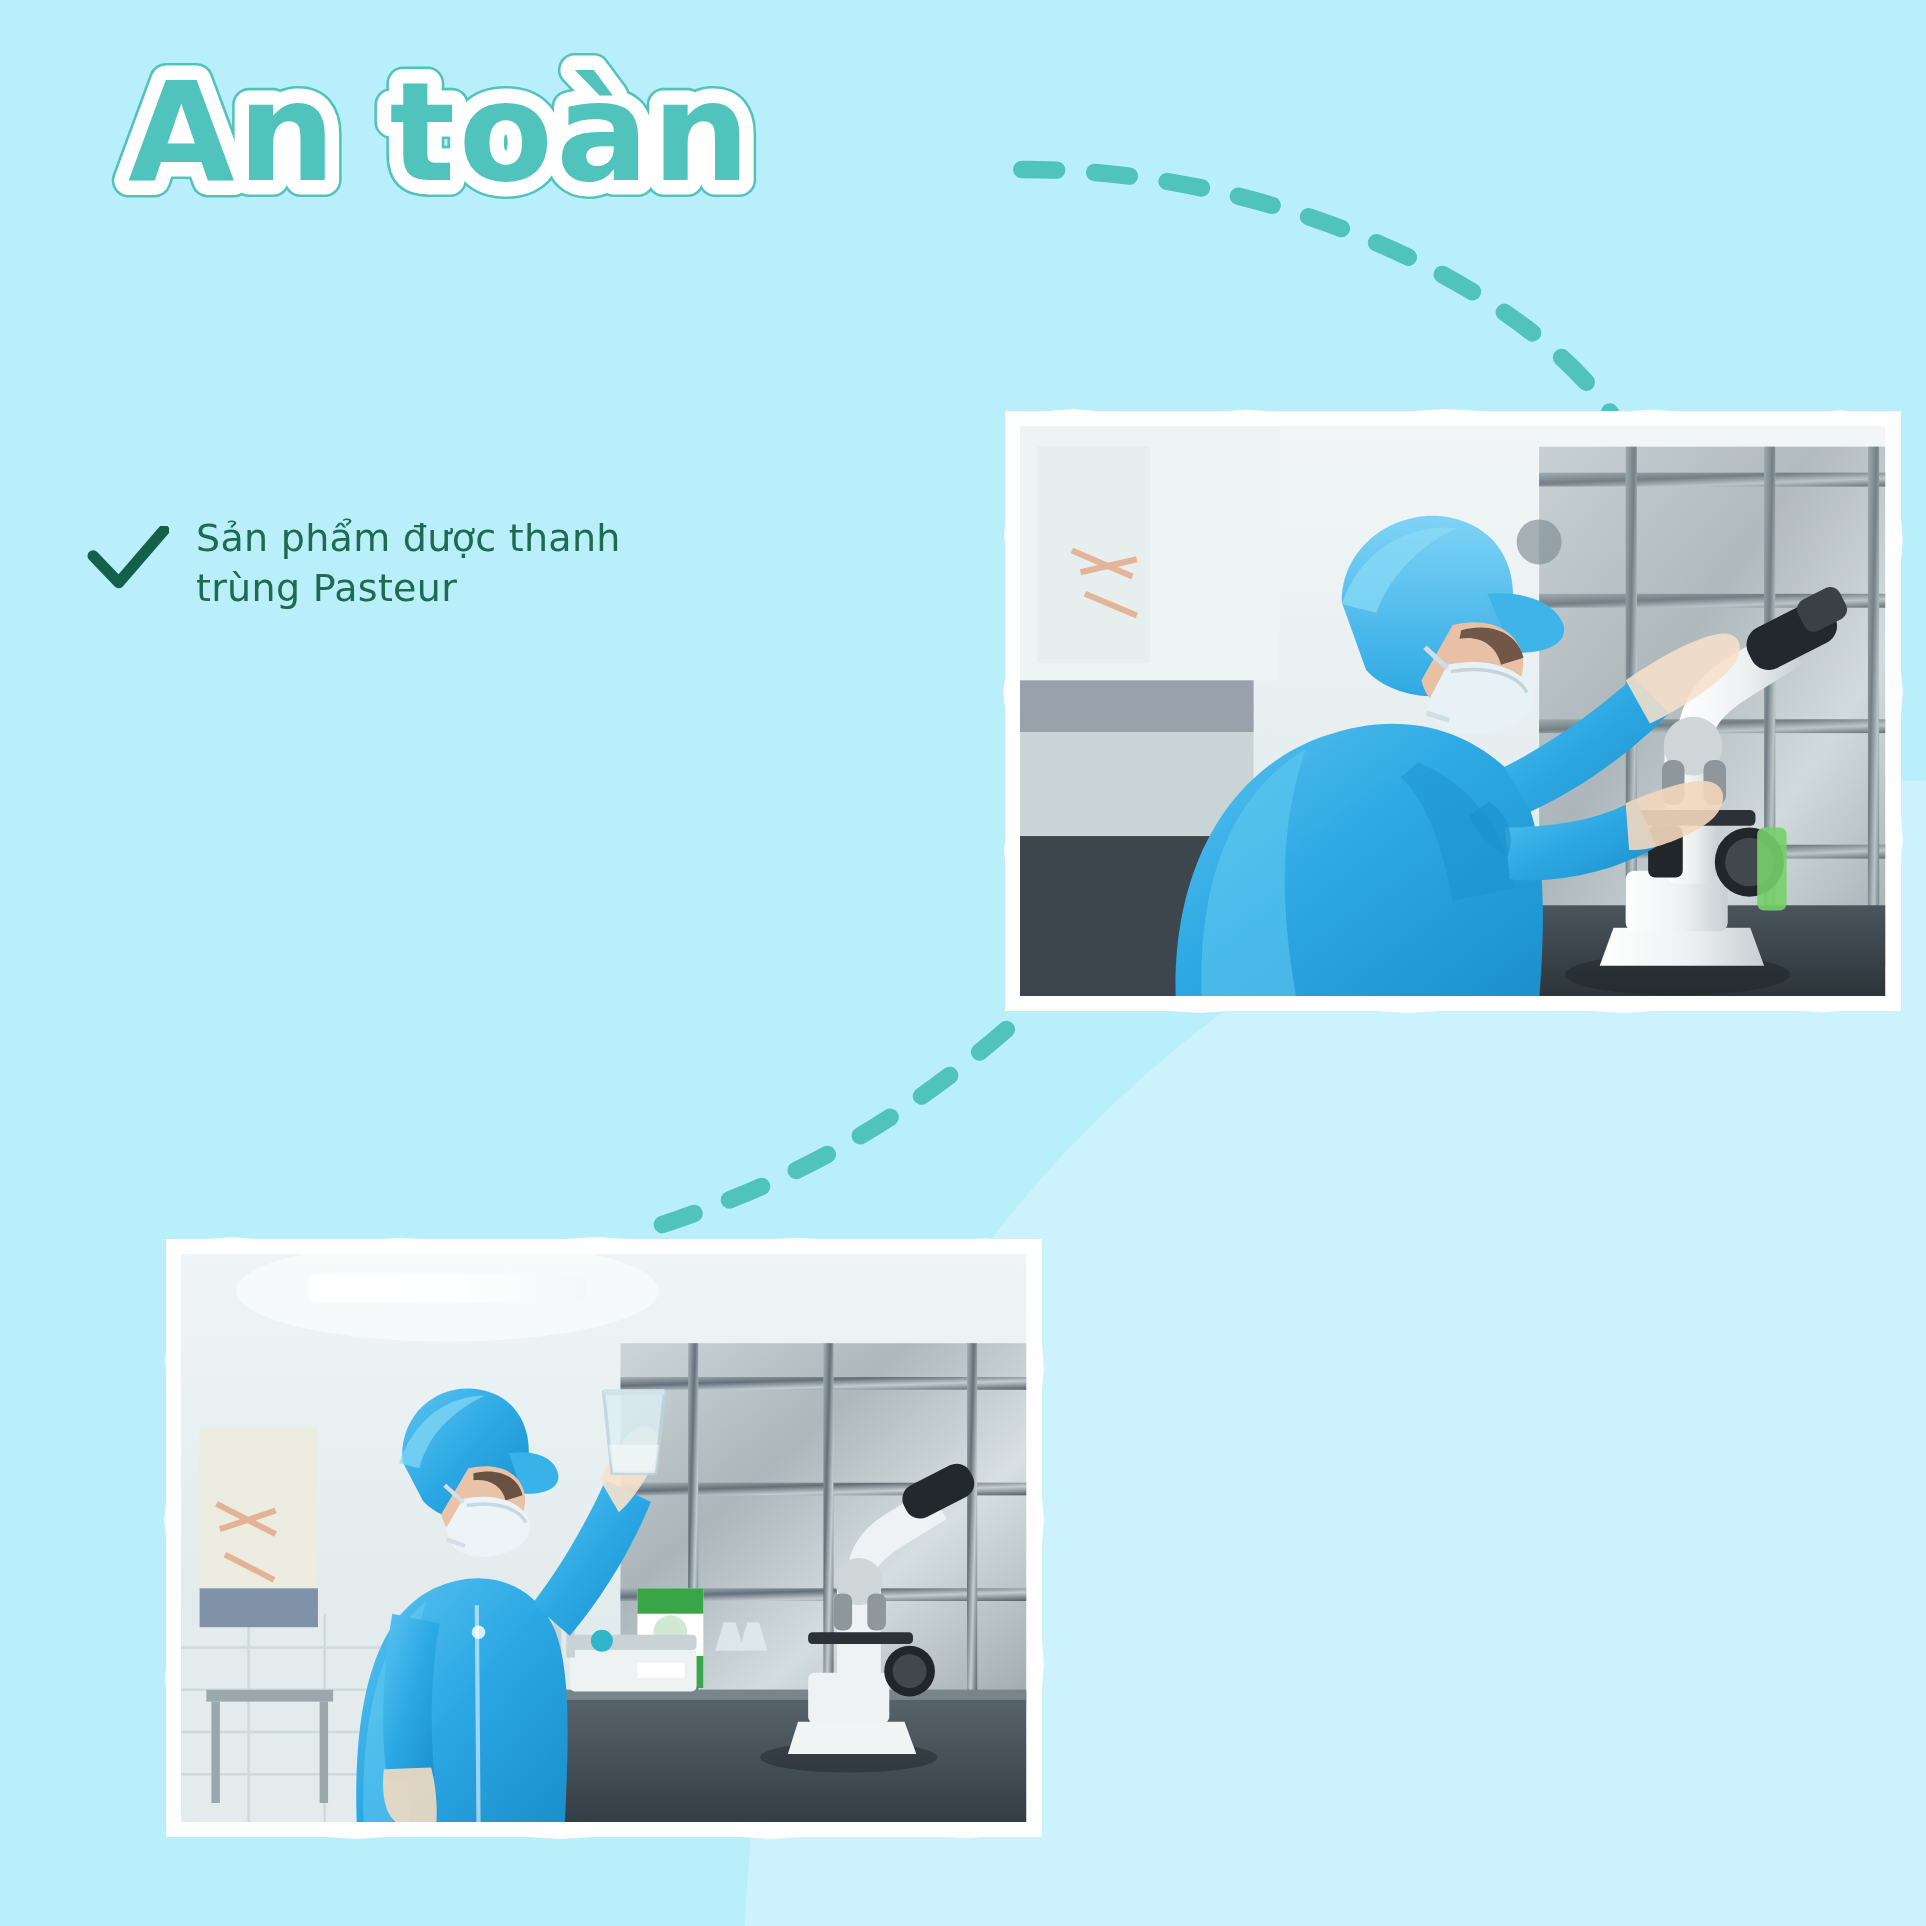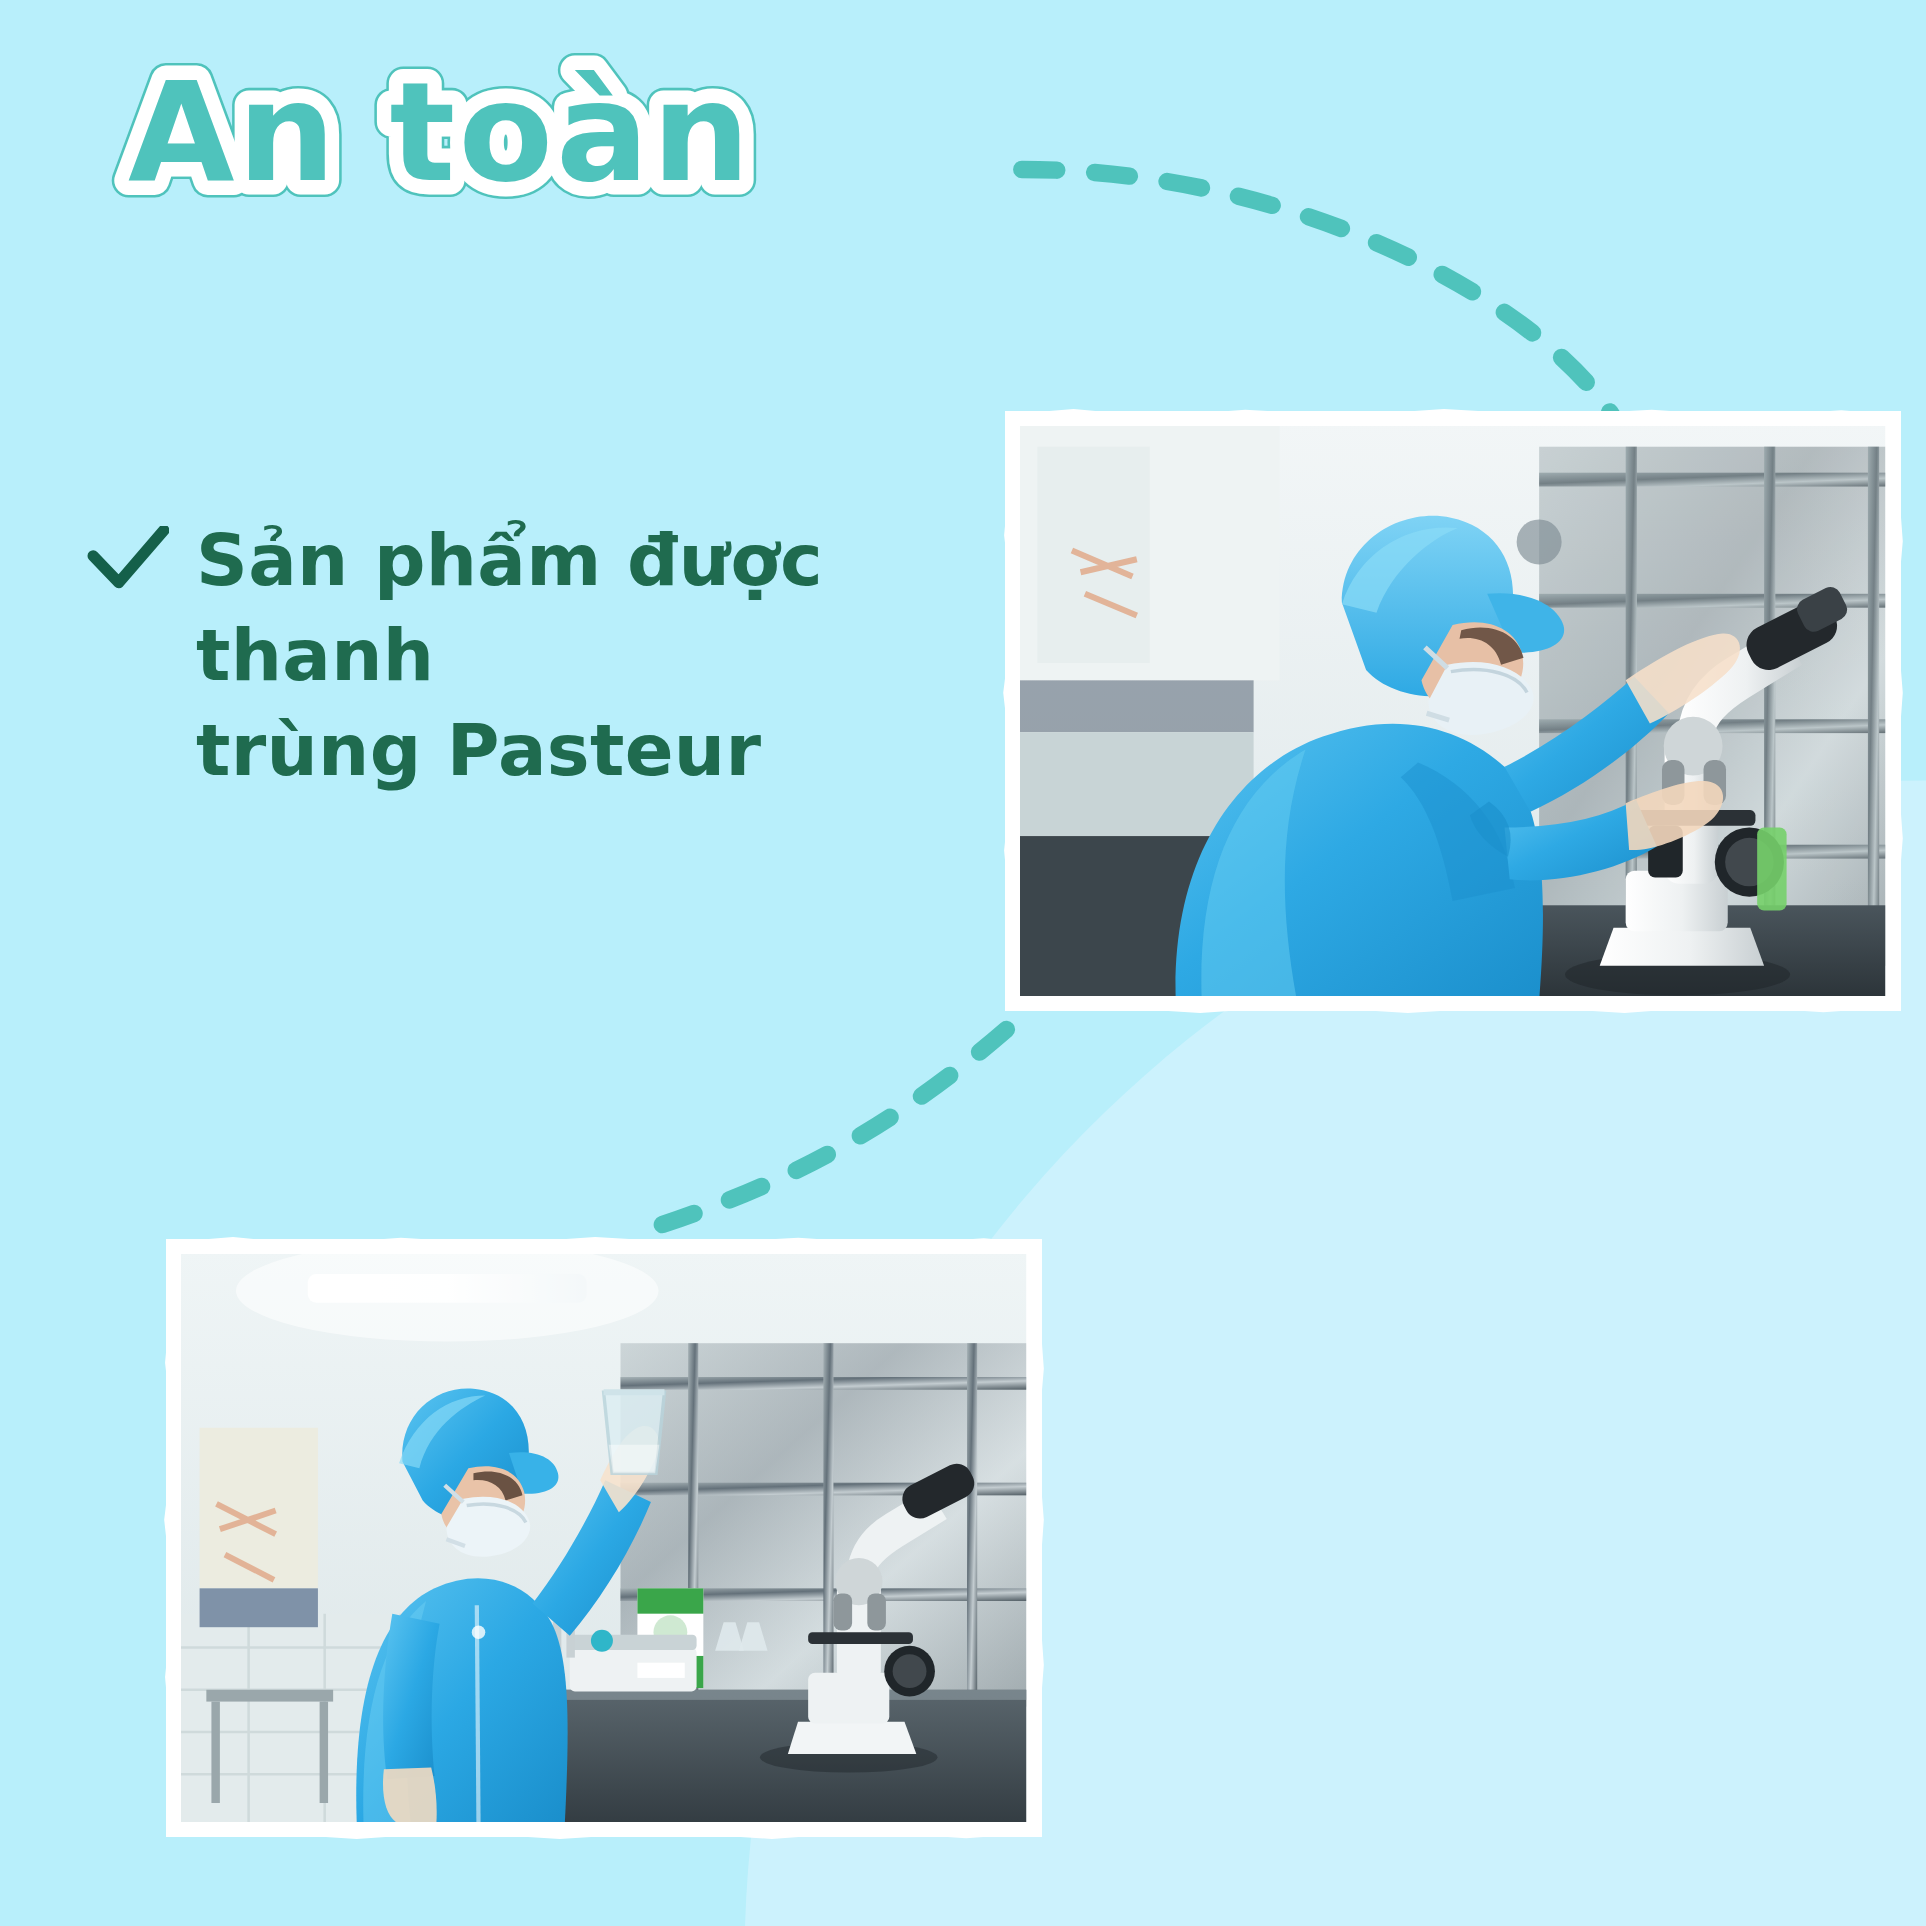--- a/index.html
+++ b/index.html
@@ -18,23 +18,23 @@
   .title-wrap{position:absolute;left:128px;top:61px;width:1027px;height:149px;}
   .title-svg{width:100%;height:100%;overflow:visible;}
 
   
   .bullets{position:absolute;left:87px;top:513px;width:904px;}
   .bullet{display:flex;align-items:flex-start;gap:27px;margin-bottom:87px;}
   .check-ico{flex:0 0 auto;width:82px;height:67px;margin-top:13.4px;}
   .b-text{
     color:#1f6b4f;
     font-family:"DejaVu Sans",sans-serif;
-    font-size:72px;
+    font-size:38px;
     line-height:1.32;
-    font-weight:700;
+    font-weight:400;
     letter-spacing:0.3px;
     white-space:pre-line;
   }
 
   
   .dash-layer{position:absolute;left:0;top:0;width:1926px;height:1926px;pointer-events:none;}
 
   
   .photo-frame{position:absolute;background:#ffffff;padding:15.4px;box-sizing:border-box;}
   .photo-frame::before{

